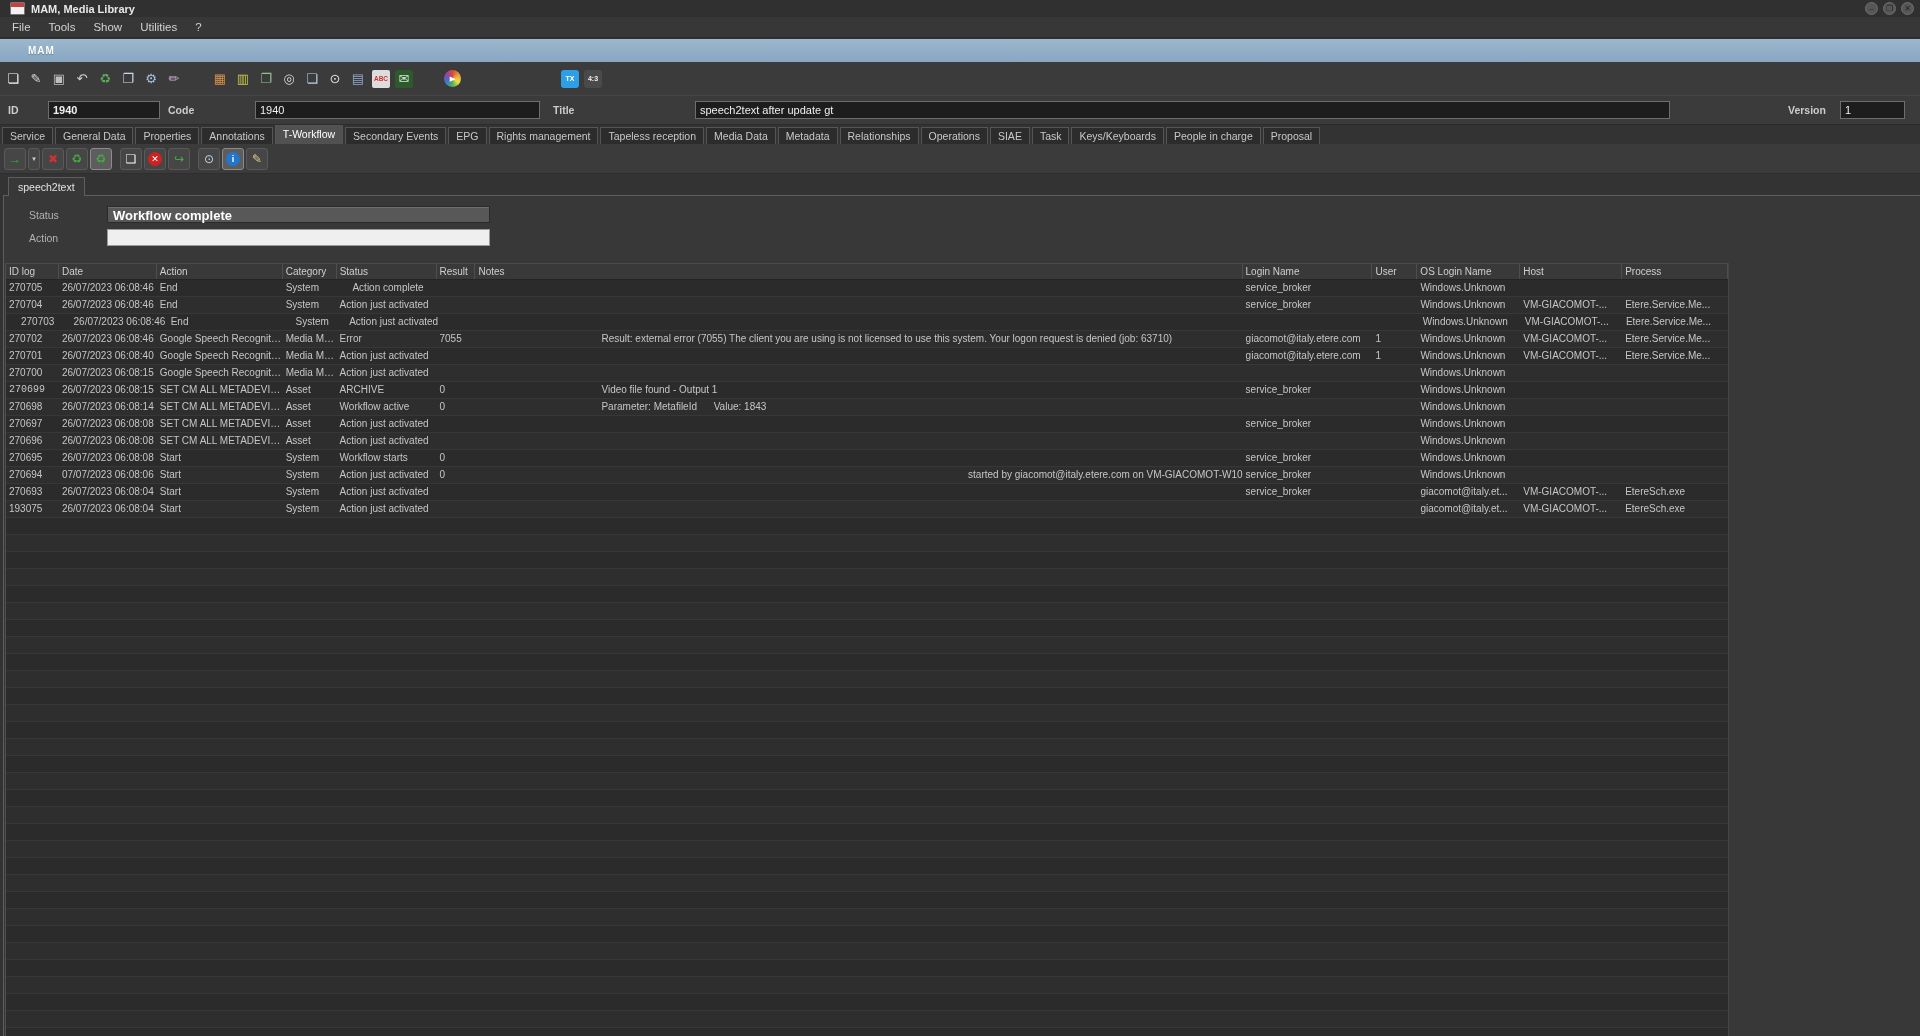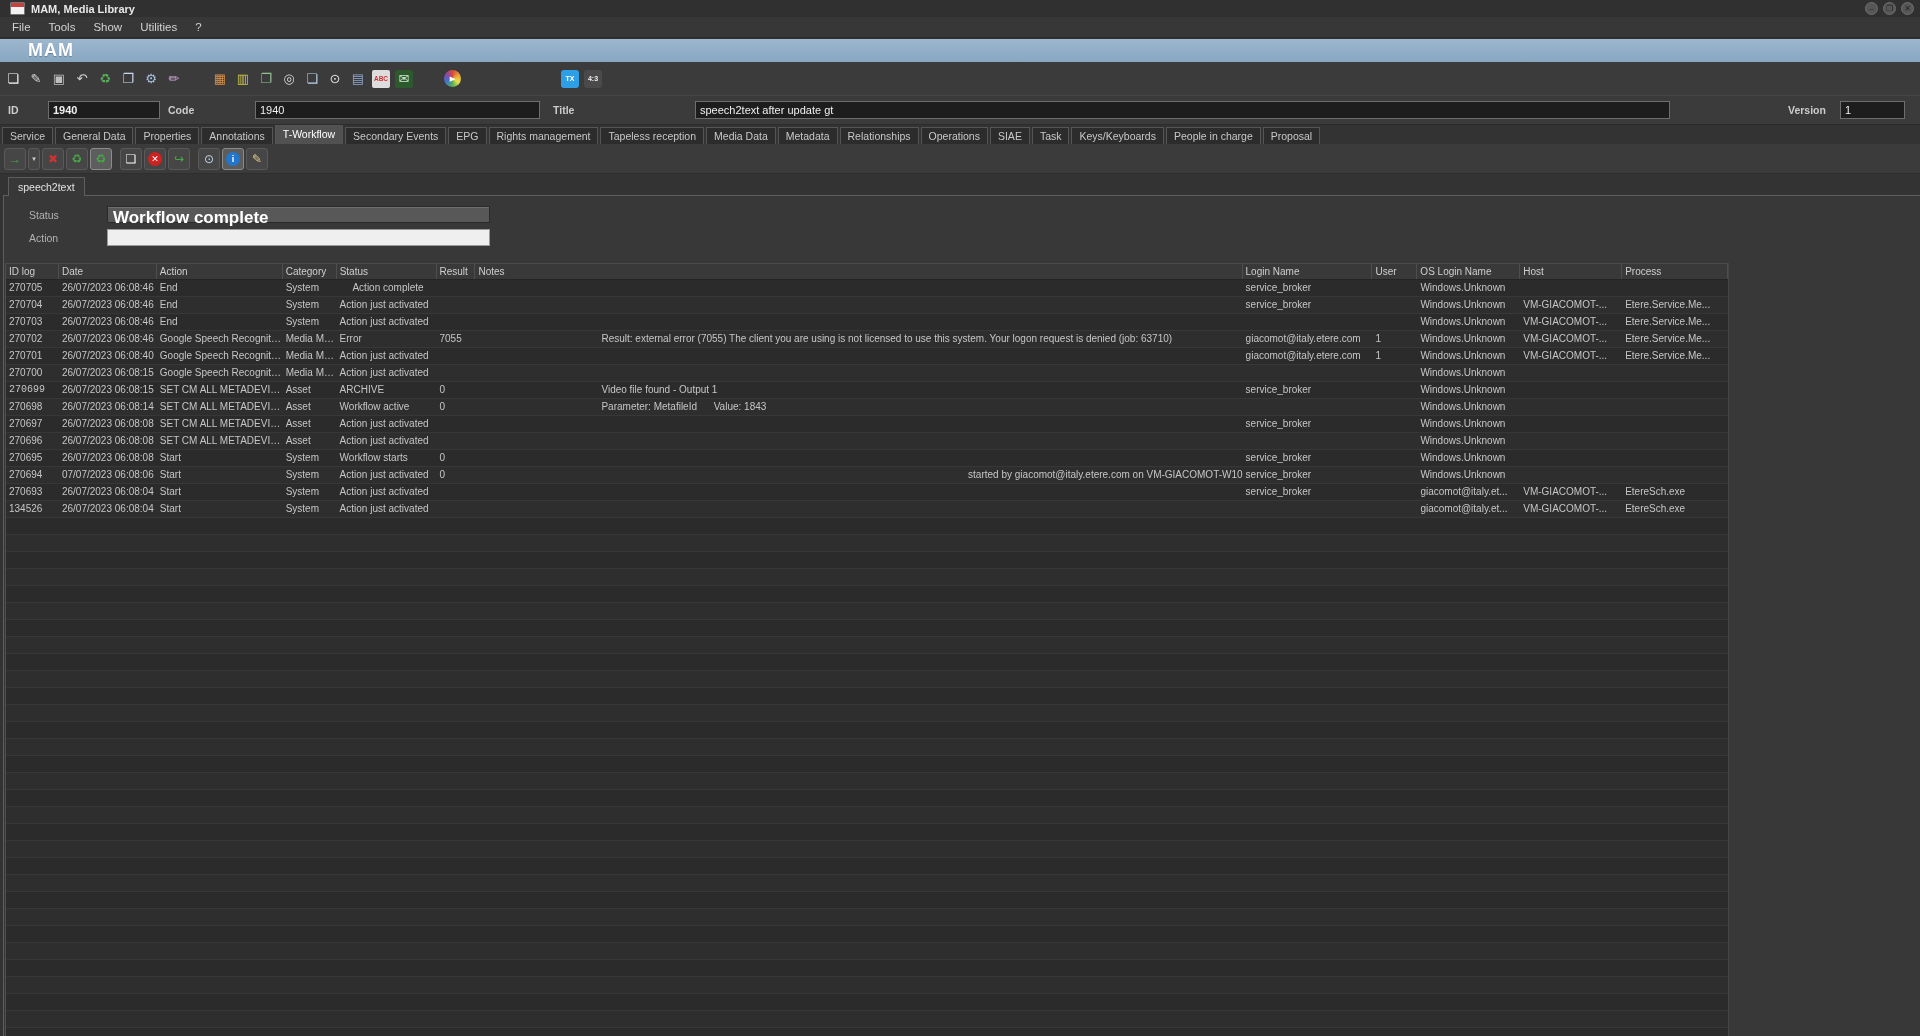--- a/index.html
+++ b/index.html
@@ -17,21 +17,21 @@
            color:#242424;font-size:8px;line-height:12px;text-align:center;box-sizing:border-box;}
 
   
   .menubar{position:absolute;left:0;top:17px;width:100%;height:21px;background:#373737;
            border-bottom:1px solid #2a2a2a;display:flex;align-items:center;padding-left:3px;box-sizing:border-box;}
   .menu-item{padding:3px 9px;font-size:11.5px;color:#d2d2d2;}
 
   
   .banner{position:absolute;left:0;top:39px;width:100%;height:23px;
           background:linear-gradient(#9db7cd,#87a7c2);}
-  .banner-title{margin-left:28px;font-size:18px;font-weight:bold;color:#ffffff;letter-spacing:1px;
+  .banner-title{margin-left:28px;font-size:10px;font-weight:bold;color:#ffffff;letter-spacing:1px;
                 line-height:23px;text-shadow:0 1px 1px rgba(0,0,0,.25);}
 
   
   .toolbar-main{position:absolute;left:0;top:62px;width:100%;height:33px;background:#3b3b3b;
                 display:flex;align-items:center;}
   .tb-group{display:flex;gap:5px;}
   .tb-group:nth-child(1){margin-left:4px;}
   .tb-group:nth-child(2){margin-left:28px;}
   .tb-group:nth-child(3){margin-left:31px;}
   .tb-group:nth-child(4){margin-left:100px;}
@@ -74,21 +74,21 @@
 
   
   .subtab{position:absolute;left:8px;top:177px;height:19px;padding:3px 9px 0 9px;background:#383838;
           border:1px solid #5e5e5e;border-bottom:none;font-size:10.5px;color:#e2e2e2;z-index:2;box-sizing:border-box;}
   .panel{position:absolute;left:3px;top:195px;right:0;bottom:0;background:#383838;
          border-top:1px solid #5e5e5e;border-left:1px solid #5e5e5e;box-sizing:border-box;}
   .panel .plabel{position:absolute;font-size:10.5px;color:#b2b2b2;}
   .lbl-status{left:25px;top:13px;} .lbl-action{left:25px;top:36px;}
   .status-field{position:absolute;left:103px;top:10px;width:383px;height:17px;background:#585858;
                 border:1px solid #2a2a2a;box-shadow:inset 0 1px 0 #6e6e6e;
-                font-size:17px;font-weight:bold;color:#ffffff;padding:1px 0 0 5px;box-sizing:border-box;}
+                font-size:13px;font-weight:bold;color:#ffffff;padding:1px 0 0 5px;box-sizing:border-box;}
   .action-field{position:absolute;left:103px;top:33px;width:383px;height:17px;background:#efefef;
                 border:1px solid #9a9a9a;box-sizing:border-box;}
 
   
   .log-table{position:absolute;left:1px;top:67px;width:1724px;bottom:0;overflow:hidden;
              border-left:1px solid #4e4e4e;border-right:1px solid #454545;box-sizing:border-box;background:#2c2c2c;}
   .thead{display:flex;height:17px;background:#393939;border-top:1px solid #4a4a4a;border-bottom:1px solid #242424;box-sizing:border-box;}
   .th{box-sizing:border-box;border-right:1px solid #4e4e4e;padding:2px 0 0 3px;font-size:10px;color:#cfcfcf;
       white-space:nowrap;overflow:hidden;}
   .tr{display:flex;height:17px;border-bottom:1px solid #373737;box-sizing:border-box;}
@@ -257,21 +257,21 @@
             <div class="td" style="width: 100px;">Action just activated</div>
             <div class="td" style="width: 39px;"></div>
             <div class="td notes" style="width: 768px;"></div>
             <div class="td" style="width: 130px;">service_broker</div>
             <div class="td" style="width: 45px;"></div>
             <div class="td" style="width: 103px;">Windows.Unknown</div>
             <div class="td" style="width: 102px;">VM-GIACOMOT-...</div>
             <div class="td" style="width: 106px;">Etere.Service.Me...</div>
           </div>
           <div class="tr odd">
-            <div class="td" style="width: 53px;">270703</div>
+            <div class="td" style="width: 53px; margin-left: 12px;">270703</div>
             <div class="td" style="width: 98px;">26/07/2023 06:08:46</div>
             <div class="td" style="width: 126px;">End</div>
             <div class="td" style="width: 54px;">System</div>
             <div class="td" style="width: 100px;">Action just activated</div>
             <div class="td" style="width: 39px;"></div>
             <div class="td notes" style="width: 768px;"></div>
             <div class="td" style="width: 130px;"></div>
             <div class="td" style="width: 45px;"></div>
             <div class="td" style="width: 103px;">Windows.Unknown</div>
             <div class="td" style="width: 102px;">VM-GIACOMOT-...</div>
@@ -411,21 +411,21 @@
             <div class="td" style="width: 100px;">Action just activated</div>
             <div class="td" style="width: 39px;"></div>
             <div class="td notes" style="width: 768px;"></div>
             <div class="td" style="width: 130px;">service_broker</div>
             <div class="td" style="width: 45px;"></div>
             <div class="td" style="width: 103px;">giacomot@italy.et...</div>
             <div class="td" style="width: 102px;">VM-GIACOMOT-...</div>
             <div class="td" style="width: 106px;">EtereSch.exe</div>
           </div>
           <div class="tr even">
-            <div class="td" style="width: 53px;">134526</div>
+            <div class="td" style="width: 53px;">193075</div>
             <div class="td" style="width: 98px;">26/07/2023 06:08:04</div>
             <div class="td" style="width: 126px;">Start</div>
             <div class="td" style="width: 54px;">System</div>
             <div class="td" style="width: 100px;">Action just activated</div>
             <div class="td" style="width: 39px;"></div>
             <div class="td notes" style="width: 768px;"></div>
             <div class="td" style="width: 130px;"></div>
             <div class="td" style="width: 45px;"></div>
             <div class="td" style="width: 103px;">giacomot@italy.et...</div>
             <div class="td" style="width: 102px;">VM-GIACOMOT-...</div>

